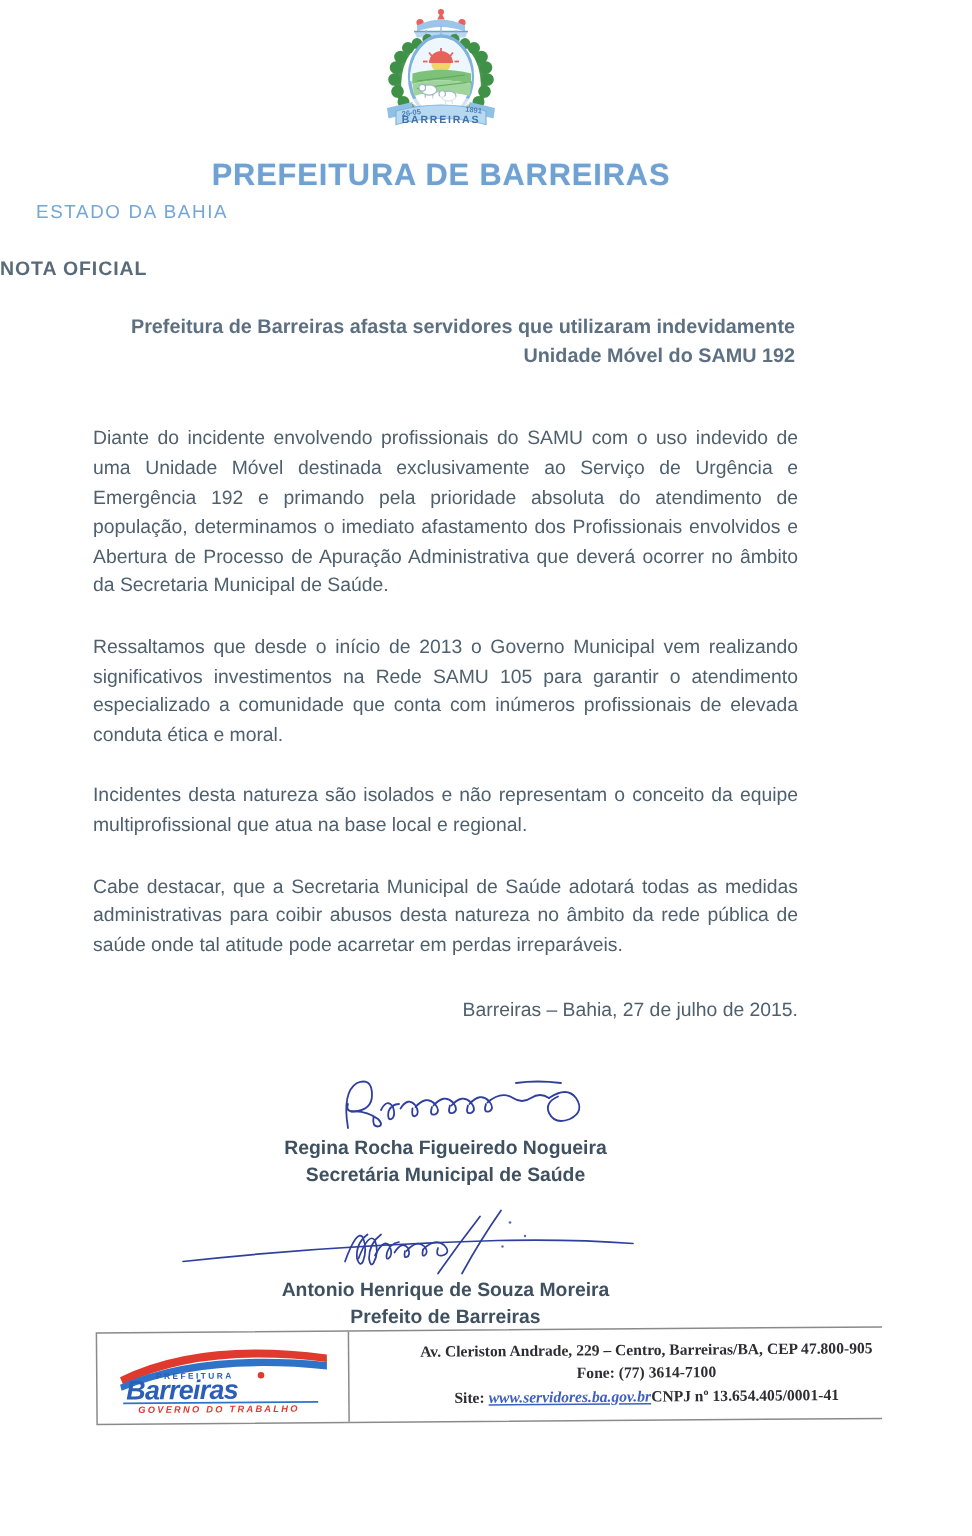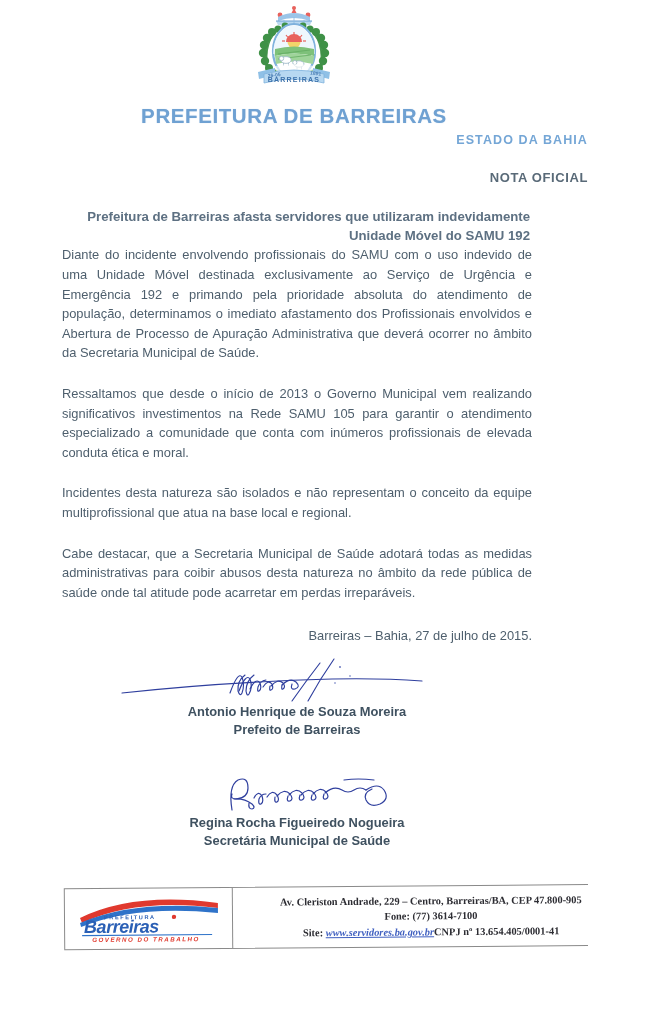--- a/index.html
+++ b/index.html
@@ -34,50 +34,51 @@
   .org-title {
     text-align: center;
     font-size: 20.5px;
     font-weight: bold;
     letter-spacing: 0.6px;
     color: #6fa1d2;
     margin-top: 4px;
     text-shadow: 0 0 1px rgba(110,160,210,0.45);
   }
   .org-sub {
-    text-align: right;
+    text-align: left;
     font-size: 12.5px;
-    font-weight: bold;
+    font-weight: normal;
     letter-spacing: 1.1px;
     color: #74a6d6;
     margin-top: 5px;
     padding-left: 24px;
   }
 
   
   .nota-oficial {
-    text-align: right;
+    text-align: left;
     font-size: 13px;
     font-weight: bold;
     letter-spacing: 0.6px;
     color: #596a78;
     margin-top: 23px;
   }
   .headline {
     text-align: right;
     font-size: 13.2px;
     font-weight: bold;
     line-height: 1.45;
     color: #5d7082;
     margin-top: 22px;
     padding: 0 58px;
   }
 
   
   .body-block {
+    margin-top: 36px;
     padding: 0 56px 0 62px;
   }
   .para {
     font-size: 12.9px;
     line-height: 1.52;
     color: #4e5f6d;
     text-align: justify;
     margin: 0 0 21px 0;
   }
   .para:last-child { margin-bottom: 0; }
@@ -264,20 +265,42 @@
     <div>Unidade Móvel do SAMU 192</div>
   </div>
 
   <div class="body-block">
     <p class="para">Diante do incidente envolvendo profissionais do SAMU com o uso indevido de uma Unidade Móvel destinada exclusivamente ao Serviço de Urgência e Emergência 192 e primando pela prioridade absoluta do atendimento de população, determinamos o imediato afastamento dos Profissionais envolvidos e Abertura de Processo de Apuração Administrativa que deverá ocorrer no âmbito da Secretaria Municipal de Saúde.</p>
     <p class="para">Ressaltamos que desde o início de 2013 o Governo Municipal vem realizando significativos investimentos na Rede SAMU 105 para garantir o atendimento especializado a comunidade que conta com inúmeros profissionais de elevada conduta ética e moral.</p>
     <p class="para">Incidentes desta natureza são isolados e não representam o conceito da equipe multiprofissional que atua na base local e regional.</p>
     <p class="para">Cabe destacar, que a Secretaria Municipal de Saúde adotará todas as medidas administrativas para coibir abusos desta natureza no âmbito da rede pública de saúde onde tal atitude pode acarretar em perdas irreparáveis.</p>
 
     <div class="dateline">Barreiras – Bahia, 27 de julho de 2015.</div>
+
+    <div class="sig-block second">
+      <div class="sig-graphic">
+        <svg width="430" height="46" viewBox="0 0 430 46" aria-hidden="true">
+          <g fill="none" stroke="#2f3f9e" stroke-width="1.2" stroke-linecap="round">
+            <path d="M150 42 Q146 18 156 12 Q166 8 166 20 Q166 30 154 31 Q148 31 150 26"></path>
+            <path d="M152 31 Q162 30 170 36 Q174 40 170 41 Q166 41 167 35"></path>
+            <path d="M172 30 Q176 22 180 28 Q182 34 179 36 Q176 37 177 31 Q179 26 184 26"></path>
+            <path d="M185 29 Q190 21 195 27 Q198 32 195 34 Q192 35 193 29"></path>
+            <path d="M195 28 Q202 20 208 26 Q212 31 208 33 Q204 34 206 28"></path>
+            <path d="M207 27 Q214 19 220 25 Q224 30 220 32 Q216 33 218 27"></path>
+            <path d="M219 27 Q226 19 232 25 Q236 30 232 32 Q228 33 230 27"></path>
+            <path d="M231 26 Q238 18 244 24 Q248 29 244 31 Q240 32 242 26"></path>
+            <path d="M243 25 Q252 17 260 22 Q266 26 272 22 Q278 18 284 22"></path>
+            <path d="M284 22 Q296 14 302 22 Q308 31 298 36 Q288 40 284 32 Q281 25 290 21"></path>
+            <path d="M262 12 Q276 10 292 12"></path>
+          </g>
+        </svg>
+      </div>
+      <div class="sig-name">Regina Rocha Figueiredo Nogueira</div>
+      <div class="sig-role">Secretária Municipal de Saúde</div>
+    </div>
 
     <div class="sig-block">
       <div class="sig-graphic">
         <svg width="430" height="46" viewBox="0 0 430 46" aria-hidden="true">
           <g fill="none" stroke="#2f3f9e" stroke-width="1.15" stroke-linecap="round">
             <path d="M148 36 Q156 14 160 20 Q163 28 160 36 Q158 40 156 34 Q155 24 163 18"></path>
             <path d="M157 34 Q164 16 168 22 Q171 30 167 37 Q165 40 164 34 Q164 24 172 18"></path>
             <path d="M168 32 Q174 20 178 26 Q180 32 177 34 Q175 35 176 30 Q178 24 184 23"></path>
             <path d="M181 30 Q186 22 190 27 Q192 32 189 33 Q187 34 188 29"></path>
             <path d="M189 29 Q196 21 201 26 Q204 30 201 32 Q199 33 200 28"></path>
@@ -289,42 +312,20 @@
           <g fill="#5a69b8">
             <circle cx="258" cy="10" r="0.9"></circle>
             <circle cx="268" cy="19" r="0.8"></circle>
             <circle cx="253" cy="26" r="0.8"></circle>
           </g>
         </svg>
       </div>
       <div class="sig-name">Antonio Henrique de Souza Moreira</div>
       <div class="sig-role">Prefeito de Barreiras</div>
     </div>
-
-    <div class="sig-block second">
-      <div class="sig-graphic">
-        <svg width="430" height="46" viewBox="0 0 430 46" aria-hidden="true">
-          <g fill="none" stroke="#2f3f9e" stroke-width="1.2" stroke-linecap="round">
-            <path d="M150 42 Q146 18 156 12 Q166 8 166 20 Q166 30 154 31 Q148 31 150 26"></path>
-            <path d="M152 31 Q162 30 170 36 Q174 40 170 41 Q166 41 167 35"></path>
-            <path d="M172 30 Q176 22 180 28 Q182 34 179 36 Q176 37 177 31 Q179 26 184 26"></path>
-            <path d="M185 29 Q190 21 195 27 Q198 32 195 34 Q192 35 193 29"></path>
-            <path d="M195 28 Q202 20 208 26 Q212 31 208 33 Q204 34 206 28"></path>
-            <path d="M207 27 Q214 19 220 25 Q224 30 220 32 Q216 33 218 27"></path>
-            <path d="M219 27 Q226 19 232 25 Q236 30 232 32 Q228 33 230 27"></path>
-            <path d="M231 26 Q238 18 244 24 Q248 29 244 31 Q240 32 242 26"></path>
-            <path d="M243 25 Q252 17 260 22 Q266 26 272 22 Q278 18 284 22"></path>
-            <path d="M284 22 Q296 14 302 22 Q308 31 298 36 Q288 40 284 32 Q281 25 290 21"></path>
-            <path d="M262 12 Q276 10 292 12"></path>
-          </g>
-        </svg>
-      </div>
-      <div class="sig-name">Regina Rocha Figueiredo Nogueira</div>
-      <div class="sig-role">Secretária Municipal de Saúde</div>
-    </div>
   </div>
 
   <div class="footer-box">
     <div class="footer-logo-cell">
       <span>
         <svg class="logo-svg" width="150" height="50" viewBox="0 0 150 50" aria-hidden="true">
 
           <path d="M6 24 Q60 -2 144 10 L144 15 Q62 4 8 29 Z" fill="#e0392e"></path>
           <path d="M6 29 Q60 6 144 15 L144 20 Q62 11 7 33 Z" fill="#2f73c9"></path>
 

